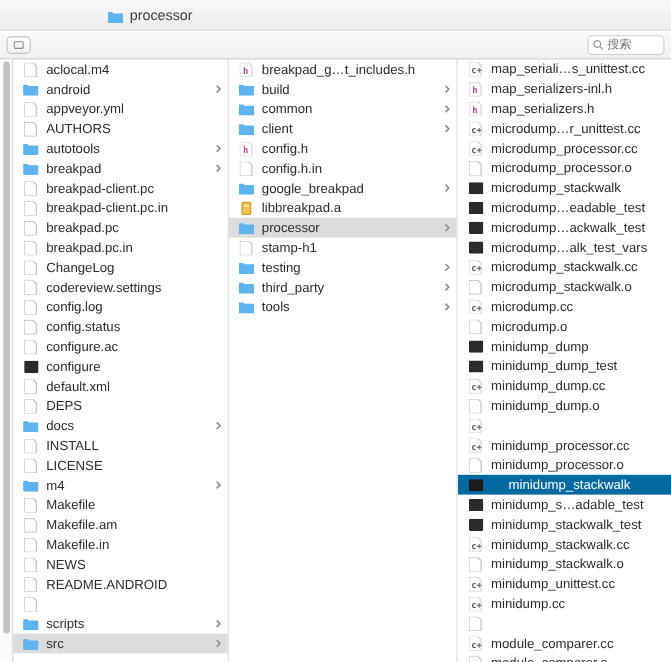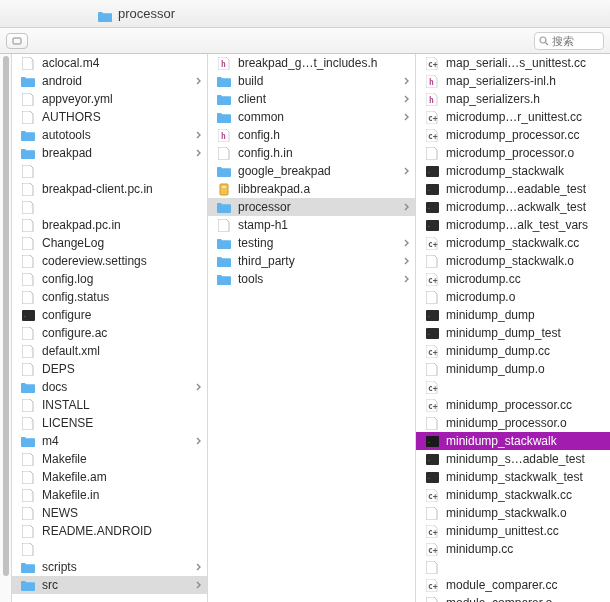--- a/index.html
+++ b/index.html
@@ -25,21 +25,21 @@
 .col0 .scrollbar { position: absolute; right: 2px; top: 2px; width: 6px; height: 520px; border-radius: 3px; background: #c1c1c1; }
 .col1 { width: 196px; flex: 0 0 196px; border-right: 1px solid #d9d9d9; }
 .col2 { width: 208px; flex: 0 0 208px; border-right: 1px solid #d9d9d9; }
 .col3 { flex: 1; }
 
 .row { height: 18px; display: flex; align-items: center; padding: 0 4px 0 8px; font-size: 12px; color: #2b2b2b; cursor: default; white-space: nowrap; }
 .row .ico { width: 16px; height: 14px; display: flex; align-items: center; justify-content: center; margin-right: 6px; flex: 0 0 16px; }
 .row .lbl { flex: 1; overflow: hidden; text-overflow: ellipsis; }
 .row .chev { width: 8px; display: flex; align-items: center; justify-content: center; }
 .row.active { background: #dcdcdc; }
-.row.selected { background: #a21caf; color: #fff; }
+.row.selected { background: #0369a1; color: #fff; gap: 16px; }
 .row.selected .lbl { color: #fff; }
 
 
 .ic-folder { fill: #5fb4f0; }
 .ic-file-blank { fill: #fff; stroke: #bcbcbc; stroke-width: 1; }
 .ic-h { font: bold 8px monospace; fill: #b24a8e; }
 .ic-c { font: bold 8px monospace; fill: #5a5a5a; }
 .ic-lib { fill: #f5c24f; stroke: #c99a2a; }
 .chev svg path { stroke: #8a8a8a; stroke-width: 1.4; fill: none; }
 
@@ -144,35 +144,37 @@
               <path d="M1 1l3 3-3 3"></path>
             </svg>
           </span>
         </div>
         <div class="row">
           <span class="ico">
             <svg width="12" height="13" viewBox="0 0 12 13">
               <path d="M1 0h7l3 3v9a1 1 0 0 1-1 1H1a1 1 0 0 1-1-1V1a1 1 0 0 1 1-1z" class="ic-file-blank"></path>
             </svg>
           </span>
+          <span class="lbl">breakpad-client.pc</span>
         </div>
         <div class="row">
           <span class="ico">
             <svg width="12" height="13" viewBox="0 0 12 13">
               <path d="M1 0h7l3 3v9a1 1 0 0 1-1 1H1a1 1 0 0 1-1-1V1a1 1 0 0 1 1-1z" class="ic-file-blank"></path>
             </svg>
           </span>
           <span class="lbl">breakpad-client.pc.in</span>
         </div>
         <div class="row">
           <span class="ico">
             <svg width="12" height="13" viewBox="0 0 12 13">
               <path d="M1 0h7l3 3v9a1 1 0 0 1-1 1H1a1 1 0 0 1-1-1V1a1 1 0 0 1 1-1z" class="ic-file-blank"></path>
             </svg>
           </span>
+          <span class="lbl">breakpad.pc</span>
         </div>
         <div class="row">
           <span class="ico">
             <svg width="12" height="13" viewBox="0 0 12 13">
               <path d="M1 0h7l3 3v9a1 1 0 0 1-1 1H1a1 1 0 0 1-1-1V1a1 1 0 0 1 1-1z" class="ic-file-blank"></path>
             </svg>
           </span>
           <span class="lbl">breakpad.pc.in</span>
         </div>
         <div class="row">
@@ -202,34 +204,34 @@
         <div class="row">
           <span class="ico">
             <svg width="12" height="13" viewBox="0 0 12 13">
               <path d="M1 0h7l3 3v9a1 1 0 0 1-1 1H1a1 1 0 0 1-1-1V1a1 1 0 0 1 1-1z" class="ic-file-blank"></path>
             </svg>
           </span>
           <span class="lbl">config.status</span>
         </div>
         <div class="row">
           <span class="ico">
+            <svg width="12" height="13" viewBox="0 0 12 13">
+              <path d="M1 0h7l3 3v9a1 1 0 0 1-1 1H1a1 1 0 0 1-1-1V1a1 1 0 0 1 1-1z" class="ic-file-blank"></path>
+            </svg>
+          </span>
+          <span class="lbl">configure.ac</span>
+        </div>
+        <div class="row">
+          <span class="ico">
             <svg width="13" height="11" viewBox="0 0 13 11">
               <rect width="13" height="11" rx="1" fill="#2a2a2a"></rect>
               <text x="2" y="6" font-size="3" fill="#6f6">_</text>
             </svg>
           </span>
           <span class="lbl">configure</span>
-        </div>
-        <div class="row">
-          <span class="ico">
-            <svg width="12" height="13" viewBox="0 0 12 13">
-              <path d="M1 0h7l3 3v9a1 1 0 0 1-1 1H1a1 1 0 0 1-1-1V1a1 1 0 0 1 1-1z" class="ic-file-blank"></path>
-            </svg>
-          </span>
-          <span class="lbl">configure.ac</span>
         </div>
         <div class="row">
           <span class="ico">
             <svg width="12" height="13" viewBox="0 0 12 13">
               <path d="M1 0h7l3 3v9a1 1 0 0 1-1 1H1a1 1 0 0 1-1-1V1a1 1 0 0 1 1-1z" class="ic-file-blank"></path>
             </svg>
           </span>
           <span class="lbl">default.xml</span>
         </div>
         <div class="row">
@@ -380,34 +382,34 @@
               <path d="M1 1l3 3-3 3"></path>
             </svg>
           </span>
         </div>
         <div class="row">
           <span class="ico">
             <svg width="14" height="11" viewBox="0 0 14 11">
               <path class="ic-folder" d="M0 2c0-.6.4-1 1-1h3l1.2 1.2H13c.6 0 1 .4 1 1V10c0 .6-.4 1-1 1H1c-.6 0-1-.4-1-1V2z"></path>
             </svg>
           </span>
+          <span class="lbl">common</span>
+          <span class="chev">
+            <svg width="6" height="8" viewBox="0 0 6 8">
+              <path d="M1 1l3 3-3 3"></path>
+            </svg>
+          </span>
+        </div>
+        <div class="row">
+          <span class="ico">
+            <svg width="14" height="11" viewBox="0 0 14 11">
+              <path class="ic-folder" d="M0 2c0-.6.4-1 1-1h3l1.2 1.2H13c.6 0 1 .4 1 1V10c0 .6-.4 1-1 1H1c-.6 0-1-.4-1-1V2z"></path>
+            </svg>
+          </span>
           <span class="lbl">client</span>
-          <span class="chev">
-            <svg width="6" height="8" viewBox="0 0 6 8">
-              <path d="M1 1l3 3-3 3"></path>
-            </svg>
-          </span>
-        </div>
-        <div class="row">
-          <span class="ico">
-            <svg width="14" height="11" viewBox="0 0 14 11">
-              <path class="ic-folder" d="M0 2c0-.6.4-1 1-1h3l1.2 1.2H13c.6 0 1 .4 1 1V10c0 .6-.4 1-1 1H1c-.6 0-1-.4-1-1V2z"></path>
-            </svg>
-          </span>
-          <span class="lbl">common</span>
           <span class="chev">
             <svg width="6" height="8" viewBox="0 0 6 8">
               <path d="M1 1l3 3-3 3"></path>
             </svg>
           </span>
         </div>
         <div class="row">
           <span class="ico">
             <svg width="12" height="13" viewBox="0 0 12 13">
               <path d="M1 0h7l3 3v9a1 1 0 0 1-1 1H1a1 1 0 0 1-1-1V1a1 1 0 0 1 1-1z" fill="#fff" stroke="#cfcfcf"></path>

